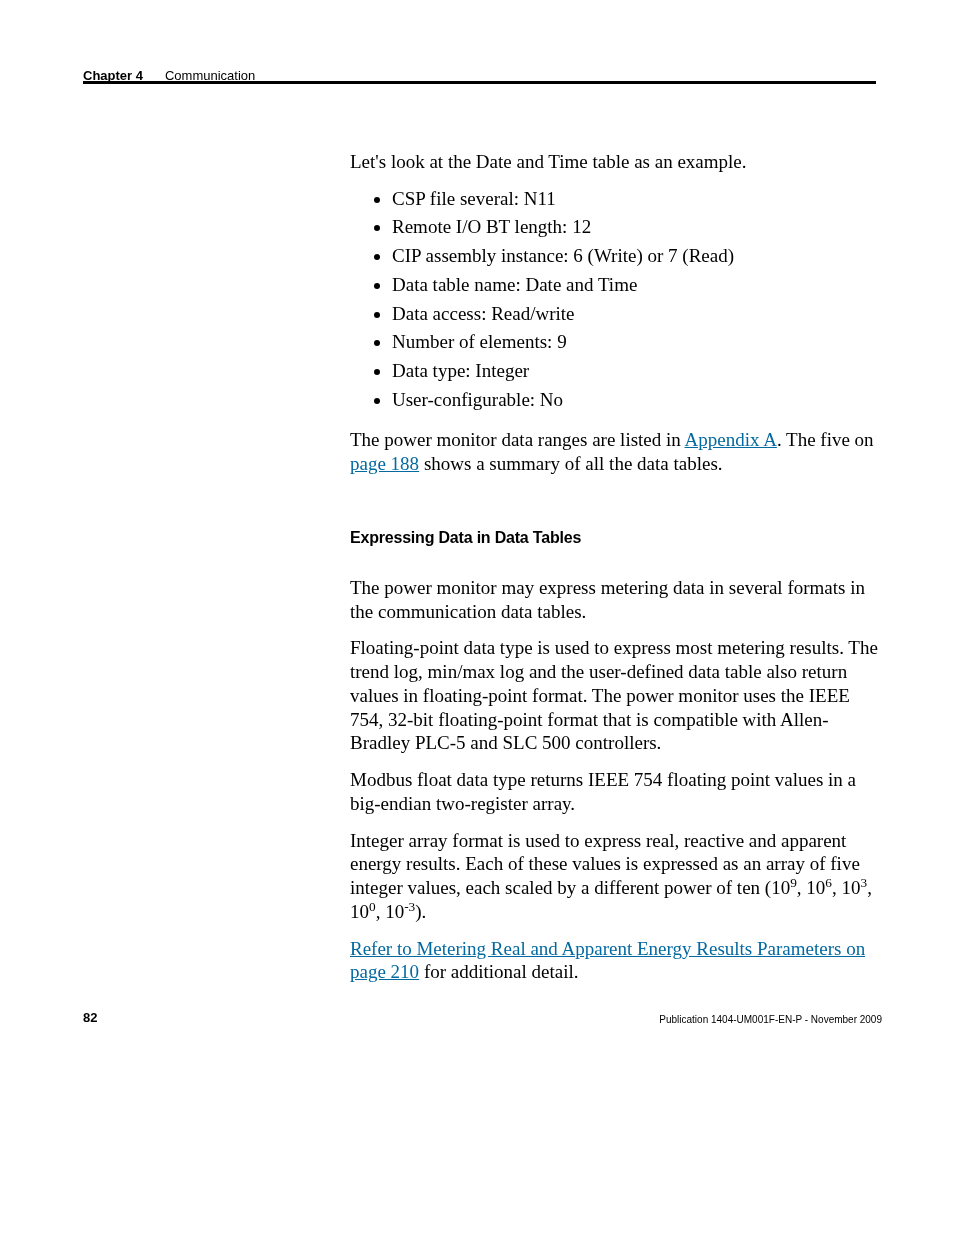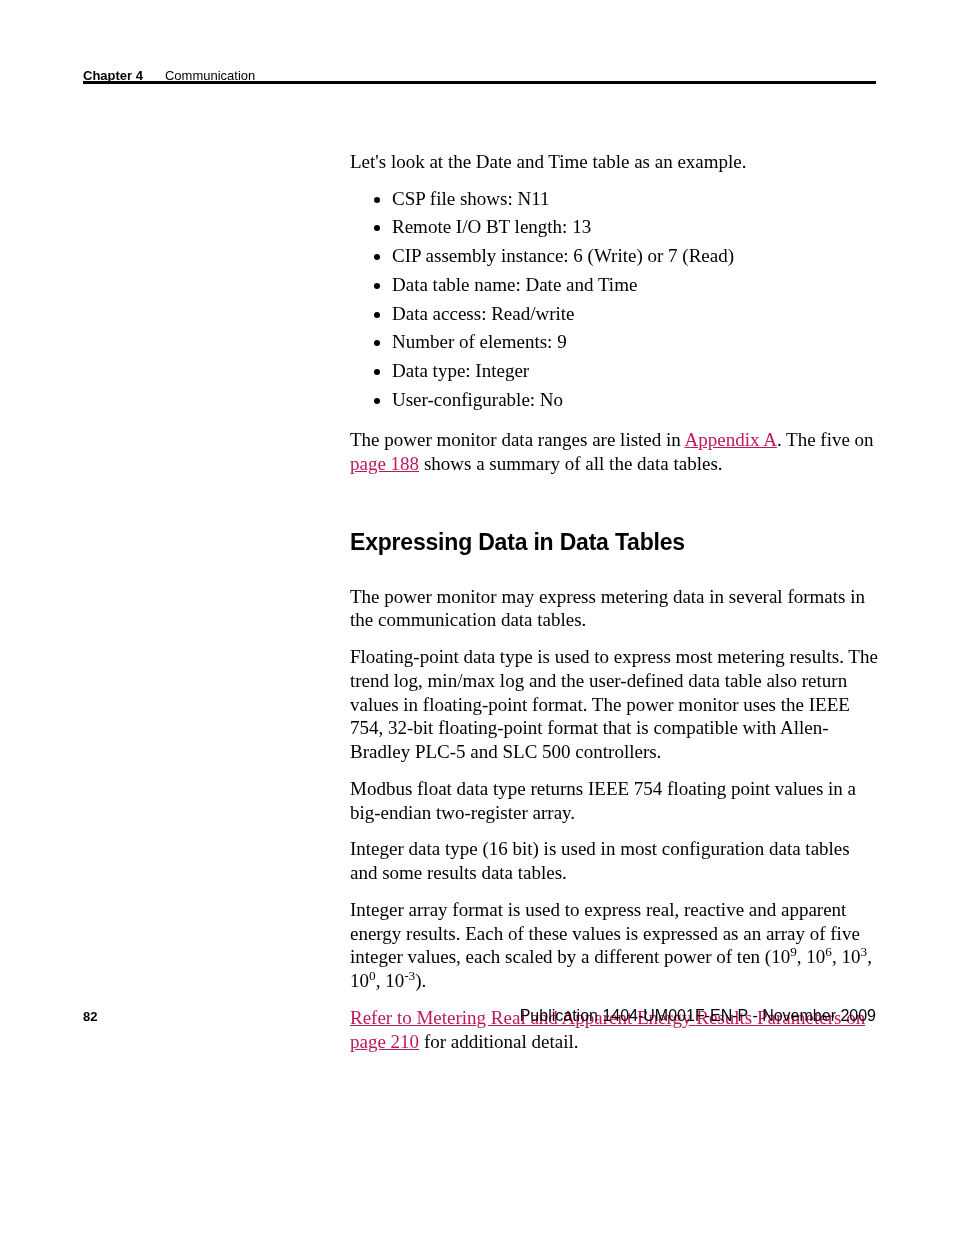--- a/index.html
+++ b/index.html
@@ -58,88 +58,87 @@
     padding-left: 42px;
   }
   ul.bullets li {
     margin: 4px 0;
     font-size: 19px;
     line-height: 1.3;
   }
   .section-head {
     font-family: "Arial Narrow", "Helvetica Neue Condensed", Arial, sans-serif;
     font-weight: 700;
-    font-size: 23px;
+    font-size: 16px;
     margin-top: 52px;
     margin-bottom: 28px;
     font-stretch: condensed;
     letter-spacing: -0.2px;
   }
   a.doclink {
-    color: #be185d;
+    color: #0369a1;
     text-decoration: underline;
   }
   .sup { vertical-align: super; font-size: 0.7em; line-height: 0; }
   .footer {
     position: absolute;
     bottom: 50px;
     left: 83px;
-    right: 78px;
+    right: 72px;
     display: flex;
     justify-content: space-between;
-    align-items: center;
+    align-items: flex-end;
   }
   .footer .pagenum {
     font-family: "Helvetica Neue", Arial, sans-serif;
     font-weight: 700;
     font-size: 13px;
   }
   .footer .pubinfo {
     font-family: "Helvetica Neue", Arial, sans-serif;
     font-weight: 400;
-    font-size: 16px;
+    font-size: 10px;
     padding-left: 44px;
   }
 </style>
 </head>
 <body>
 
 <div class="page">
 
   <div class="running-head">
     <span class="chapter">Chapter 4</span>
     <span class="title">Communication</span>
   </div>
   <div class="rule"></div>
 
   <div class="content">
 
     <p>Let's look at the Date and Time table as an example.</p>
 
     <ul class="bullets">
-      <li>CSP file shows: N11</li>
-      <li>Remote I/O BT length: 13</li>
+      <li>CSP file several: N11</li>
+      <li>Remote I/O BT length: 12</li>
       <li>CIP assembly instance: 6 (Write) or 7 (Read)</li>
       <li>Data table name: Date and Time</li>
       <li>Data access: Read/write</li>
       <li>Number of elements: 9</li>
       <li>Data type: Integer</li>
       <li>User-configurable: No</li>
     </ul>
 
     <p class="after-list">
       <span>The power monitor data ranges are listed in </span><a class="doclink">Appendix A</a><span>. The five on </span><a class="doclink">page 188</a><span> shows a summary of all the data tables.</span>
     </p>
 
     <div class="section-head">Expressing Data in Data Tables</div>
 
     <p>The power monitor may express metering data in several formats in the communication data tables.</p>
     <p>Floating-point data type is used to express most metering results. The trend log, min/max log and the user-defined data table also return values in floating-point format. The power monitor uses the IEEE 754, 32-bit floating-point format that is compatible with Allen-Bradley PLC-5 and SLC 500 controllers.</p>
     <p>Modbus float data type returns IEEE 754 floating point values in a big-endian two-register array.</p>
-    <p>Integer data type (16 bit) is used in most configuration data tables and some results data tables.</p>
 
     <p>
       <span>Integer array format is used to express real, reactive and apparent energy results. Each of these values is expressed as an array of five integer values, each scaled by a different power of ten (10</span><span class="sup">9</span><span>, 10</span><span class="sup">6</span><span>, 10</span><span class="sup">3</span><span>, 10</span><span class="sup">0</span><span>, 10</span><span class="sup">-3</span><span>).</span>
     </p>
 
     <p>
       <a class="doclink">Refer to  Metering Real and Apparent Energy Results Parameters on page 210</a><span> for additional detail.</span>
     </p>
 
 

